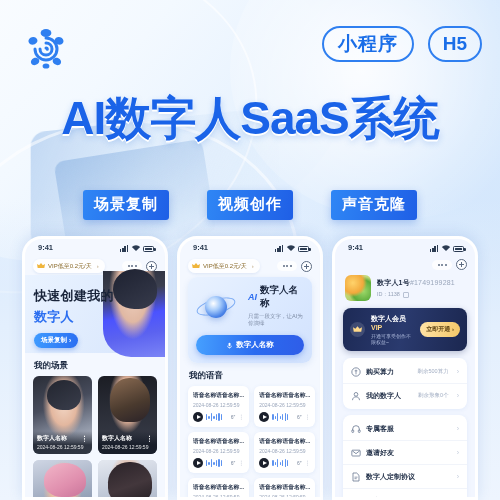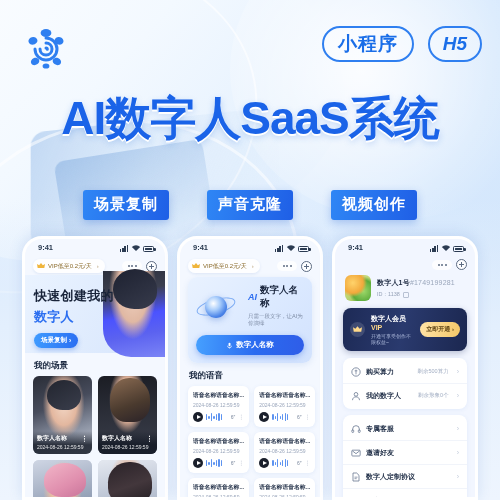--- a/index.html
+++ b/index.html
@@ -76,21 +76,21 @@
     border:2px solid #2f7ff0;
     color:#1a6ee8;
     border-radius:999px;
     font-size:19px;
     font-weight:bold;
     letter-spacing:1px;
     display:flex; align-items:center; justify-content:center;
     background:rgba(255,255,255,.28);
   }
   .pill.wide { width:92px; height:36px; }
-  .pill.narrow { width:54px; height:36px; letter-spacing:0;font-style:italic; }
+  .pill.narrow { width:54px; height:36px; letter-spacing:0; }
 
   
   .hero-title {
     position:absolute; left:0; right:0; top:88px;
     text-align:center;
     font-size:46px;
     font-weight:bold;
     letter-spacing:-1px;
     color:#1a63e8;
     text-shadow:
@@ -367,22 +367,22 @@
 
   <div class="pill-row">
     <div class="pill wide">小程序</div>
     <div class="pill narrow">H5</div>
   </div>
 
   <div class="hero-title">AI数字人SaaS系统</div>
 
   <div class="tag-row">
     <div class="tag">场景复制</div>
+    <div class="tag">视频创作</div>
     <div class="tag">声音克隆</div>
-    <div class="tag">视频创作</div>
   </div>
 
   <div class="phones">
 
     <div class="phone p1">
       <div class="statusbar">
         <span>9:41</span>
         <span class="sb-icons">
           <span class="sig">
               <i></i>

